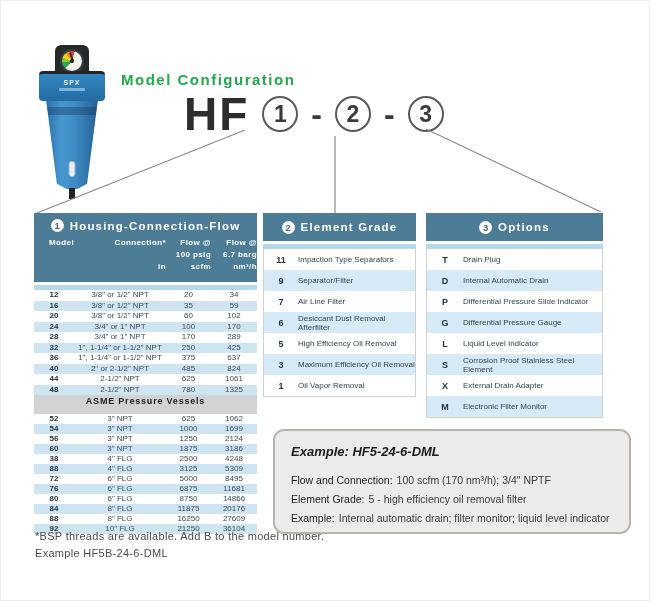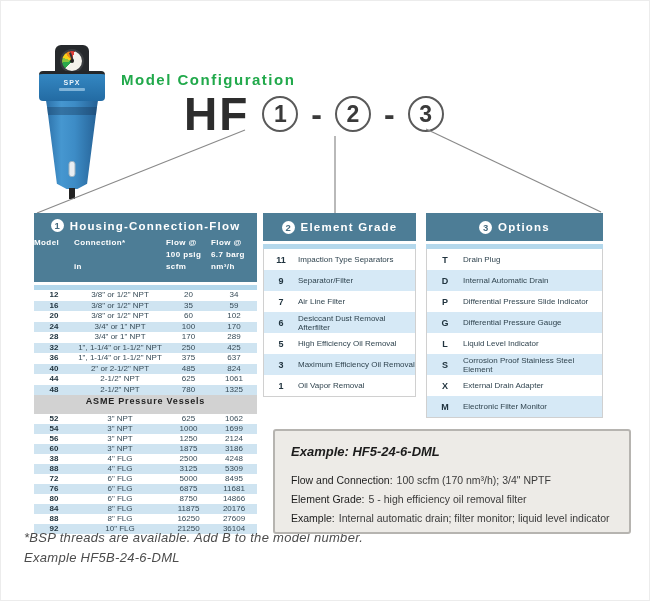--- a/index.html
+++ b/index.html
@@ -36,43 +36,43 @@
 
   
   .tbl-header { background:#4d7d96; color:#fff; }
   .title-row { display:flex; align-items:center; justify-content:center; gap:6px; font-size:11.5px; font-weight:bold; letter-spacing:1.2px; }
   .num-circle { width:13px; height:13px; border-radius:50%; background:#fff; color:#44697e; font-size:9.5px; font-weight:bold; display:flex; align-items:center; justify-content:center; letter-spacing:0; flex:0 0 auto; }
   .strip { height:5px; background:#b4d8ec; margin-top:3px; }
 
   
   .table1 { position:absolute; left:33px; top:212px; width:223px; }
   .t1-header { padding:6px 0 5px; }
-  .t1-cols { display:grid; grid-template-columns:40px 92px 45px 46px; text-align:left; font-size:8px; font-weight:bold; letter-spacing:.4px; padding:5px 0 4px; }
+  .t1-cols { display:grid; grid-template-columns:40px 92px 45px 46px; text-align:right; font-size:8px; font-weight:bold; letter-spacing:.4px; padding:5px 0 4px; }
   .t1-cols .hl { min-height:12px; line-height:12px; }
   .t1-row { display:grid; grid-template-columns:40px 92px 45px 46px; text-align:center; font-size:8px; color:#374b57; height:10.5px; line-height:10.5px; }
   .t1-group2 .t1-row { height:10px; line-height:10px; }
   .t1-row .model { font-weight:bold; color:#21343f; }
   .t1-body .t1-row:nth-child(even), .t1-group2 .t1-row:nth-child(even) { background:#cfe4f1; }
   .asme-band { height:19px; line-height:12px; background:#d2d2d2; text-align:center; font-size:9px; font-weight:bold; letter-spacing:.8px; color:#222; }
-  .footnote { position:absolute; left:23px; top:527px; font-size:13px; font-style:italic; color:#4c4c4c; line-height:1.5; letter-spacing:.3px; }
+  .footnote { position:absolute; left:34px; top:527px; font-size:11px; color:#4c4c4c; line-height:1.5; letter-spacing:.3px; }
 
   
   .side-table { position:absolute; top:212px; }
   .table2 { left:262px; width:153px; }
   .table3 { left:425px; width:177px; }
   .side-header { height:28px; display:flex; align-items:center; justify-content:center; gap:6px; font-size:11.5px; font-weight:bold; letter-spacing:1.2px; }
   .side-body { border:1px solid #d0d0d0; border-top:none; }
   .side-row { display:grid; align-items:center; height:21px; font-size:8px; color:#30444f; }
   .table2 .side-row { grid-template-columns:34px 1fr; }
   .table3 .side-row { grid-template-columns:36px 1fr; }
   .side-row .code { text-align:center; font-weight:bold; font-size:9px; color:#21343f; }
   .side-body .side-row:nth-child(even) { background:#d6e9f6; }
 
   
-  .example-box { position:absolute; left:272px; top:428px; width:358px; height:105px; background:#edebe7; border:2px solid #b6b4b0; border-radius:3px; padding:13px 16px 10px; }
+  .example-box { position:absolute; left:272px; top:428px; width:358px; height:105px; background:#edebe7; border:2px solid #b6b4b0; border-radius:11px; padding:13px 16px 10px; }
   .example-title { font-size:13px; font-weight:bold; font-style:italic; color:#1c1c1c; margin-bottom:12px; }
   .example-line { font-size:10.5px; color:#3b3b3b; line-height:1.8; }
   .example-line .lbl { font-weight:normal; color:#1c1c1c; margin-right:4px;text-align:center; }
 </style>
 </head>
 <body>
 
 <div class="page">
 
   <div class="product">

